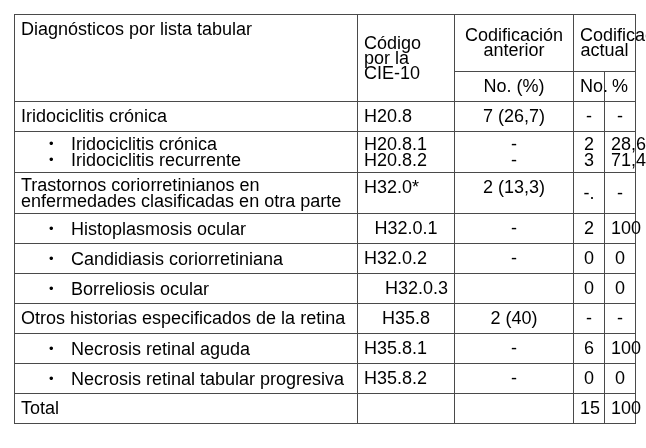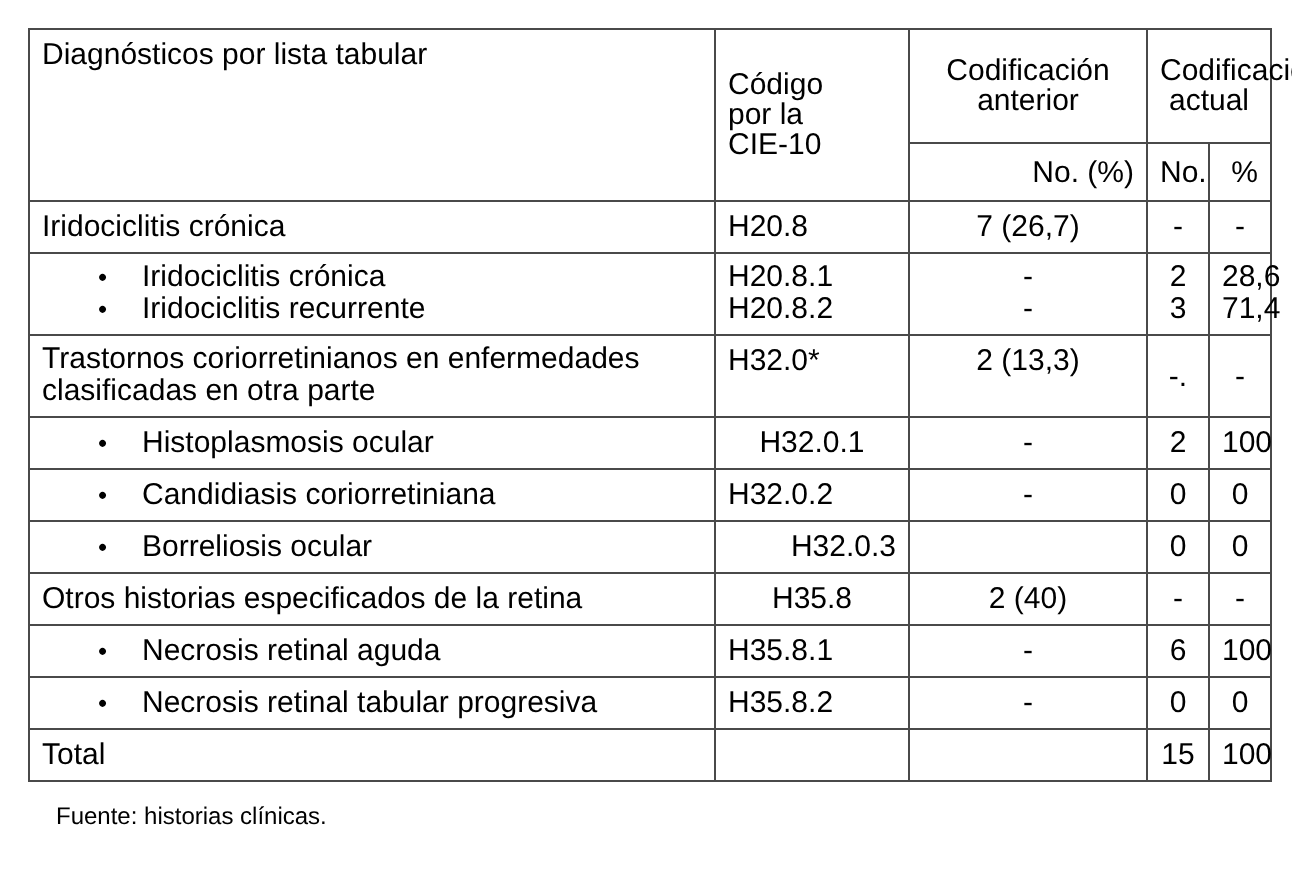--- a/index.html
+++ b/index.html
@@ -27,42 +27,42 @@
     line-height: 1.3;
   }
   .caption .lbl {
     font-weight: bold;
   }
   table.tabla {
     border-collapse: collapse;
     width: 618px;
     margin: 0 auto;
     table-layout: fixed;
-    font-size: 15px;
+    font-size: 18px;
   }
   table.tabla td, table.tabla th {
     border: 1px solid #4a4a4a;
     padding: 4px 6px;
     vertical-align: middle;
     font-weight: normal;
     background: #ffffff;
   }
   .c-diag { width: 330px; text-align: left; }
   .c-code { width: 84px; text-align: center; }
   .c-ant  { width: 106px; text-align: center; }
   .c-no   { width: 49px;  text-align: center; }
   .c-pc   { width: 49px;  text-align: center; }
 
   .hdr-top td {
     height: 48px;
     vertical-align: top;
     padding-top: 6px;
   }
   .hdr-top .c-diag { vertical-align: top; }
-  .hdr-sub td { height: 20px; text-align: right; }
+  .hdr-sub td { height: 20px; }
 
   .row-h { height: 26px; }
   .row-pair { height: 36px; }
 
   ul.bl {
     margin: 0;
     padding: 0 0 0 28px;
     list-style: none;
   }
   ul.bl li {
@@ -228,14 +228,13 @@
       <tr class="row-h">
         <td class="c-diag">Total</td>
         <td class="c-code"></td>
         <td class="c-ant"></td>
         <td class="c-no">15</td>
         <td class="c-pc">100</td>
       </tr>
     </tbody>
   </table>
 
-  <div class="footnote">Fuente: historias clínicas.</div>
 </div>
 
 </body></html>

